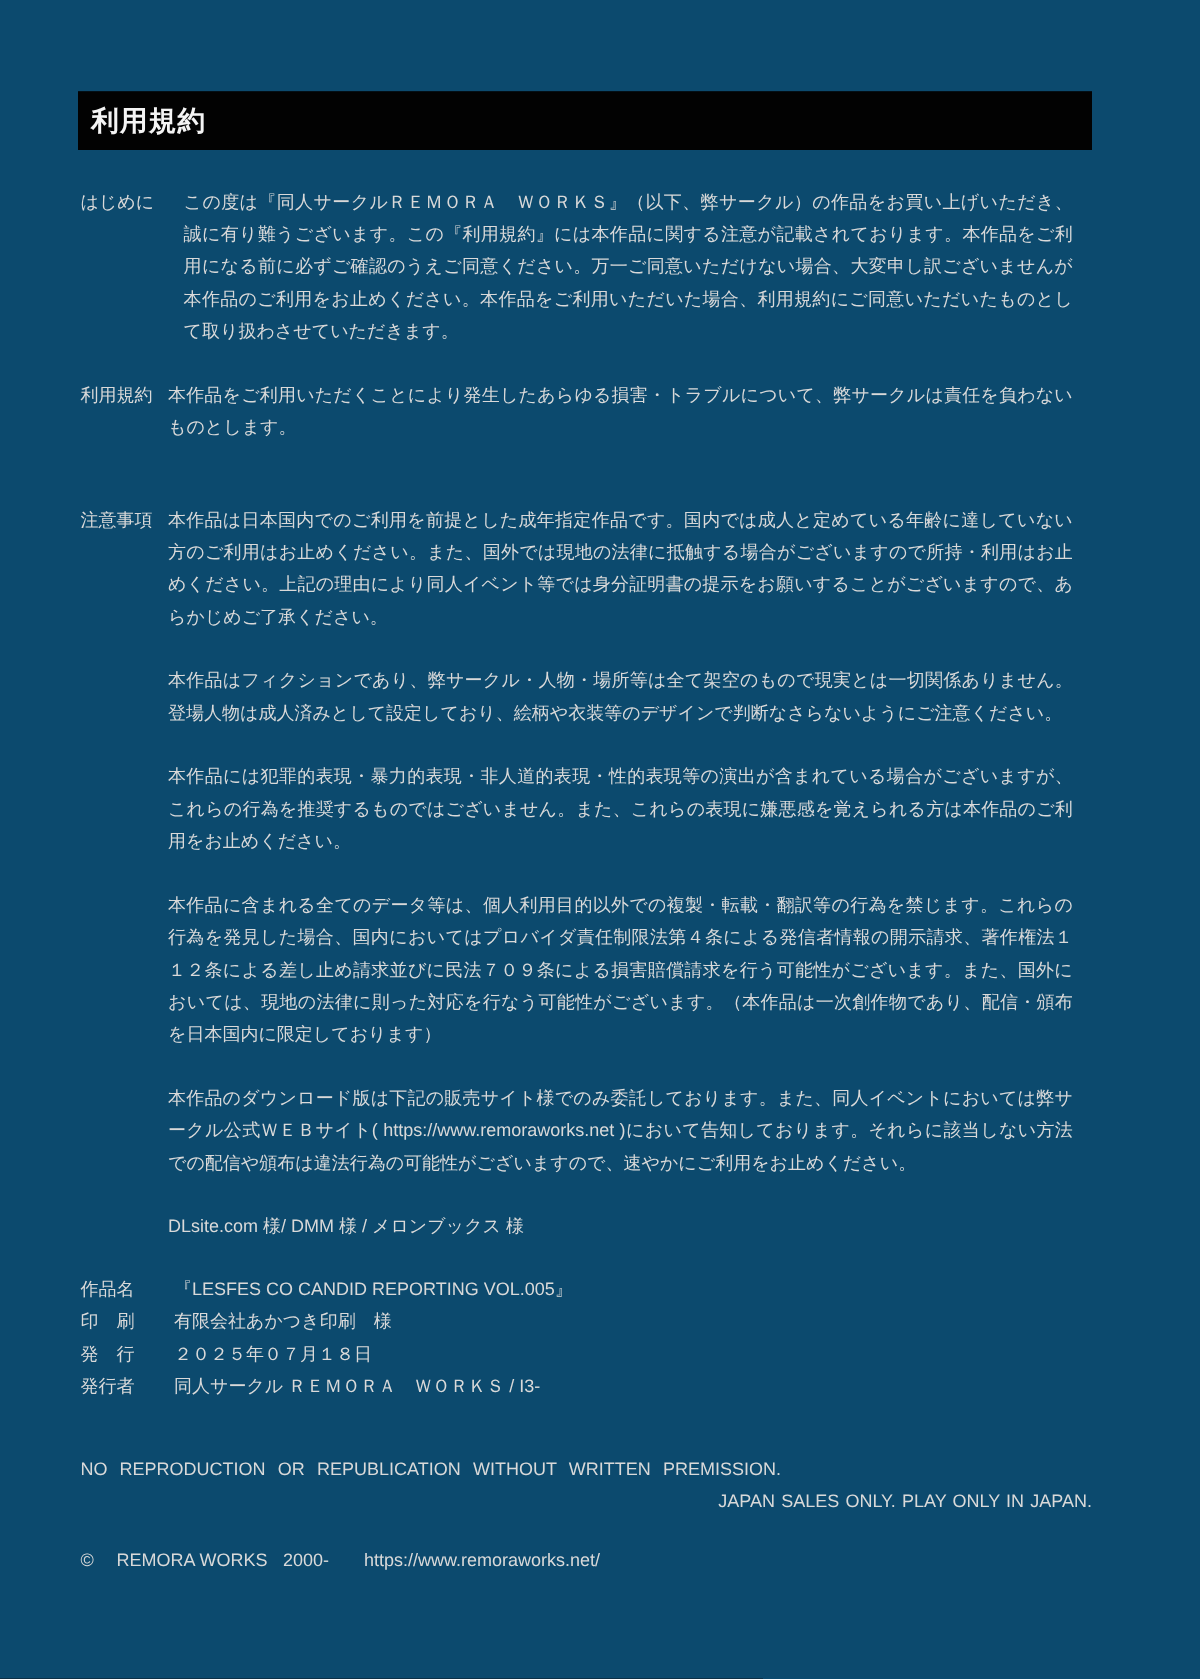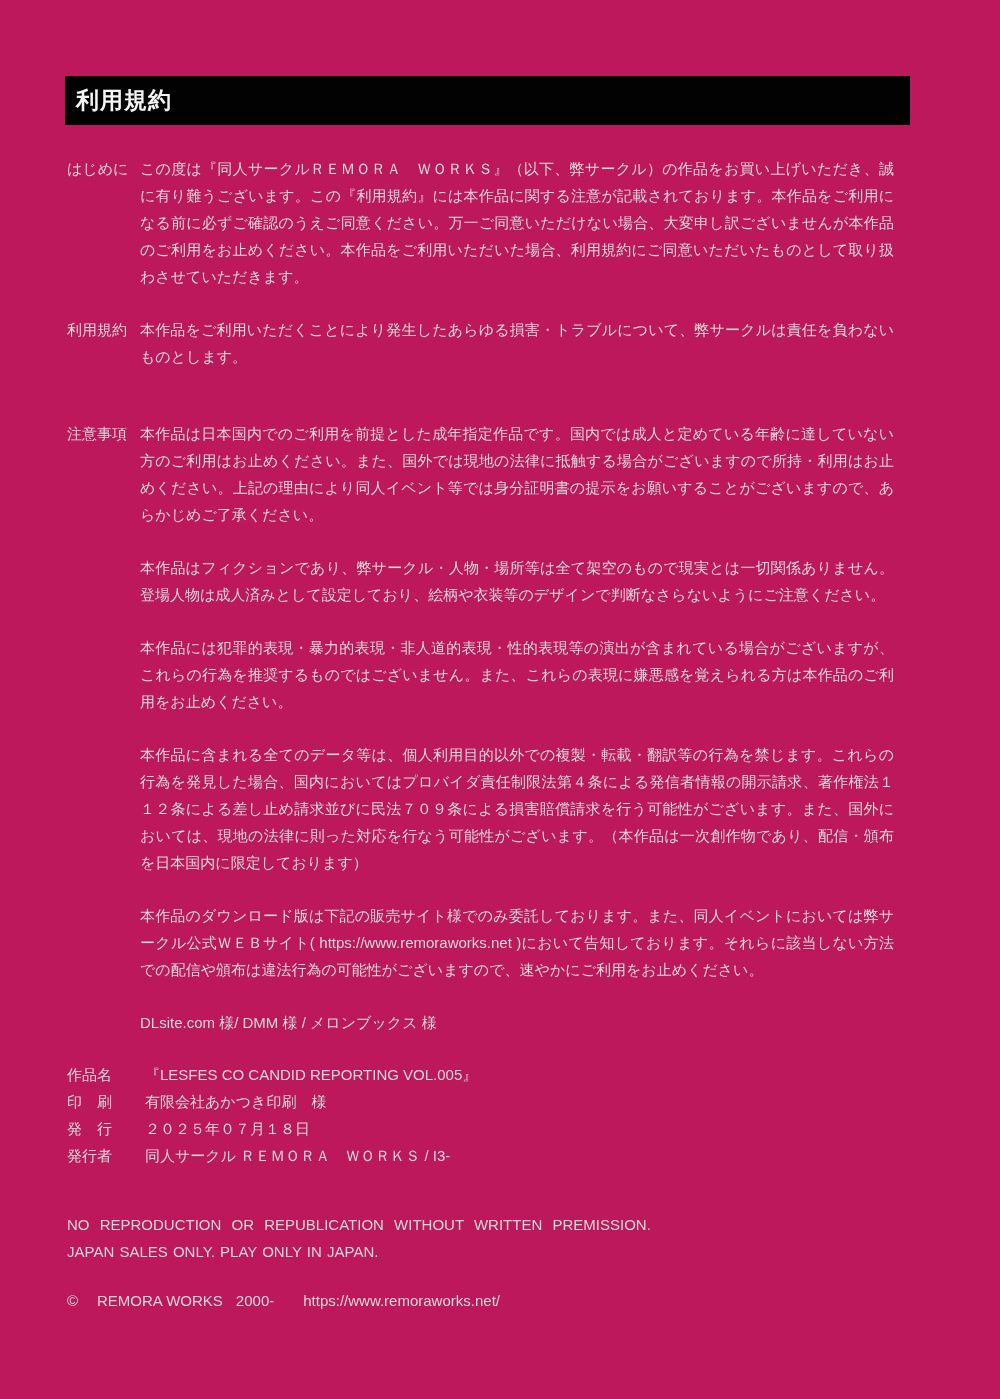--- a/index.html
+++ b/index.html
@@ -1,20 +1,20 @@
 <!DOCTYPE html>
 <html><head>
 <meta charset="utf-8">
 <style>
   html, body { margin: 0; padding: 0; background: #0e0e0e; }
   .page {
     position: relative;
     width: 1000px;
     height: 1399px;
-    background: #be185d;
+    background: #0c4a6e;
     color: #d9d9d9;
     font-family: "Liberation Sans", "DejaVu Sans", sans-serif;
     font-size: 15px;
     line-height: 27px;
     overflow: hidden;
   }
   .header-band {
     margin: 76px 90px 0 65px;
     height: 49px;
     background: #020202;
@@ -25,36 +25,36 @@
     font-family: "Liberation Serif", "DejaVu Serif", serif;
     font-size: 23px;
     font-weight: bold;
     color: #f4f4f4;
     margin: 0;
     padding-left: 11px;
     letter-spacing: 1px;
   }
   .content { padding: 0 90px 0 67px; }
   .section { display: grid; grid-template-columns: 73px 1fr; }
-  .sec-hajimeni { margin-top: 30px; }
+  .sec-hajimeni { margin-top: 30px; gap: 13px; }
   .sec-menseki  { margin-top: 26px; }
   .sec-chuui    { margin-top: 50px; }
   .sec-label { color: #d9d9d9; }
   .paras p {
     margin: 0 16px 26px 0;
     text-align: justify;
     text-align-last: left;
   }
   .paras p:last-child { margin-bottom: 0; }
   .paras p.no-justify { text-align: left; }
   .colophon { margin-top: 25px; }
   .colophon-row { display: grid; grid-template-columns: 78px 1fr; }
   .footer { margin-top: 42px; }
   .notice-line-1 { word-spacing: 6px; }
-  .notice-line-2 { word-spacing: 1px; }
+  .notice-line-2 { word-spacing: 1px; text-align: right; }
   .copyright { margin-top: 22px; display: flex; align-items: baseline; }
   .copyright .sym { width: 30px; }
   .copyright .circle { margin-right: 13px; }
   .copyright .years { margin-right: 29px; }
 </style>
 </head>
 <body>
 
 <div class="page">
 

